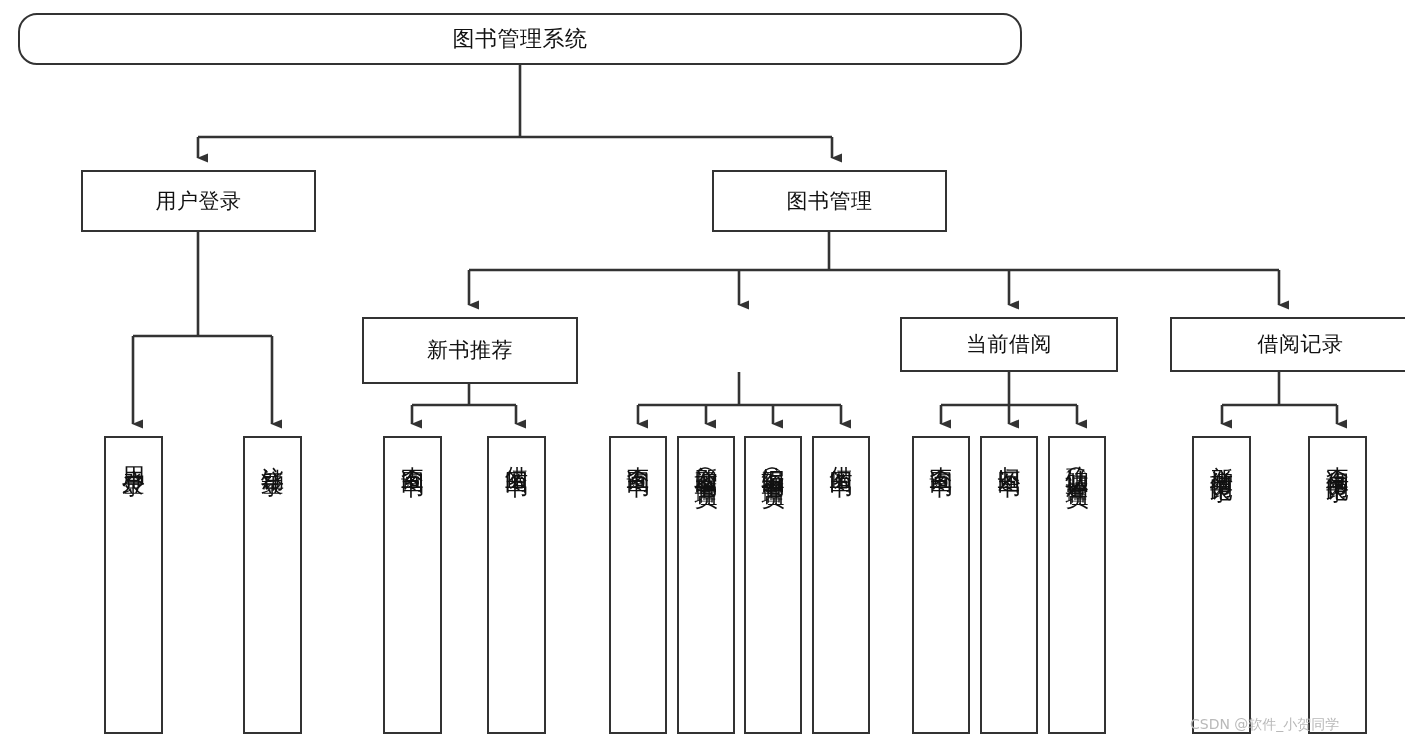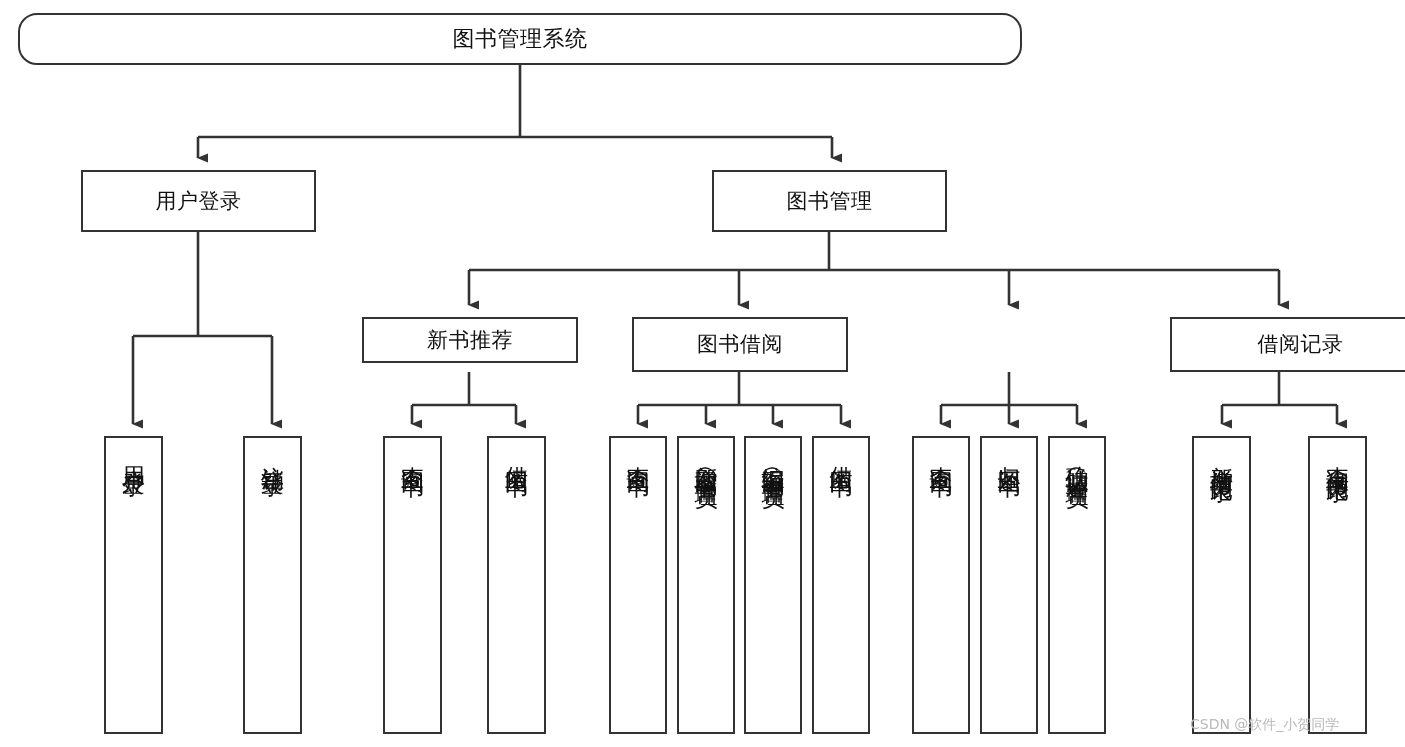--- a/index.html
+++ b/index.html
@@ -132,25 +132,25 @@
     <span class="label">图书管理系统</span>
   </div>
 
   <div class="node h" style="left:81px; top:170px; width:235px; height:62px;">
     <span class="label">用户登录</span>
   </div>
   <div class="node h" style="left:712px; top:170px; width:235px; height:62px;">
     <span class="label">图书管理</span>
   </div>
 
-  <div class="node h" style="left:362px; top:317px; width:216px; height:46px;">
+  <div class="node h" style="left:362px; top:317px; width:216px; height:67px;">
     <span class="label">新书推荐</span>
   </div>
-  <div class="node h" style="left:632px; top:317px; width:216px; height:55px;">
-    <span class="label">图书借阅</span>
+  <div class="node h" style="left:900px; top:317px; width:218px; height:55px;">
+    <span class="label">当前借阅</span>
   </div>
   <div class="node h" style="left:1170px; top:317px; width:261px; height:55px;">
     <span class="label">借阅记录</span>
   </div>
 
   <div class="node v" style="left:104px; top:436px; width:59px; height:298px;">
     <span class="label">用户登录</span>
   </div>
   <div class="node v" style="left:243px; top:436px; width:59px; height:298px;">
     <span class="label">注销登录</span>

